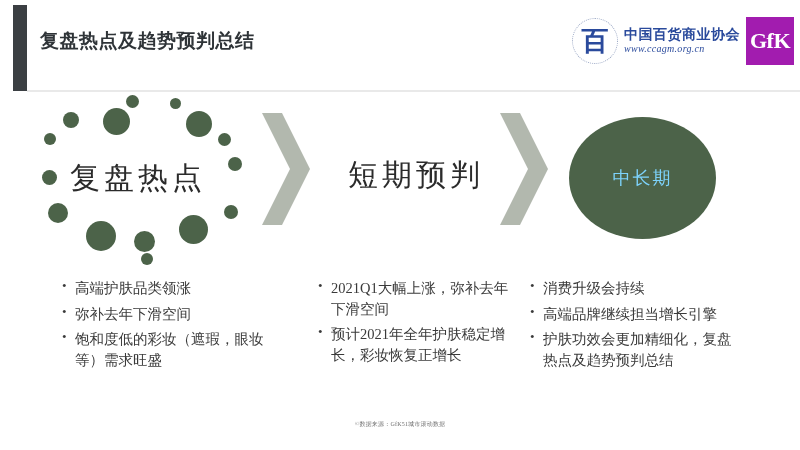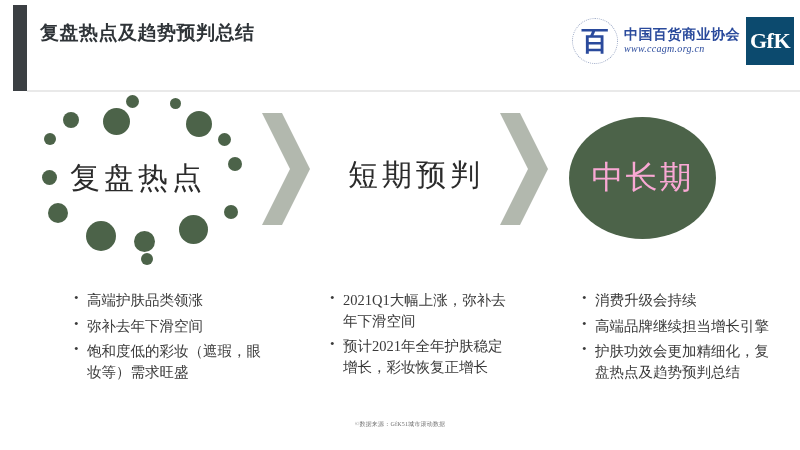--- a/index.html
+++ b/index.html
@@ -23,21 +23,21 @@
     position: absolute;
     left: 13px;
     top: 5px;
     width: 14px;
     height: 86px;
     background: #3b3f43;
   }
   #page-title {
     position: absolute;
     left: 40px;
-    top: 20px;
+    top: 28px;
     font-family: "Liberation Sans", sans-serif;
     font-weight: bold;
     font-size: 19px;
     letter-spacing: 0.5px;
     color: #2f3438;
     white-space: nowrap;
   }
   #header-rule {
     position: absolute;
     left: 27px;
@@ -99,21 +99,21 @@
     font-style: italic;
     font-weight: normal;
     font-size: 10px;
     color: #2a4a9c;
     letter-spacing: 0.3px;
     white-space: nowrap;
   }
   .gfk-box {
     width: 48px;
     height: 48px;
-    background: #0c4a6e;
+    background: #a21caf;
     display: flex;
     align-items: center;
     justify-content: center;
     flex: 0 0 auto;
   }
   .gfk-box span {
     font-family: "Liberation Serif", serif;
     font-weight: bold;
     font-size: 22px;
     color: #ffffff;
@@ -183,44 +183,44 @@
     border-radius: 50%;
     background: #4c6349;
     display: flex;
     flex-direction: column;
     align-items: center;
     justify-content: center;
     gap: 2px;
   }
   #phase3-circle .line {
     font-family: "Liberation Serif", serif;
-    font-size: 32px;
-    color: #f9a8d4;
+    font-size: 18px;
+    color: #7dd3fc;
     letter-spacing: 2px;
     white-space: nowrap;
   }
 
   
   #columns {
     position: absolute;
     left: 0;
     top: 278px;
     width: 800px;
     height: 125px;
   }
   .bullet-col {
     position: absolute;
     top: 0;
   }
   #col1 { left: 62px; width: 215px; }
   #col2 { left: 318px; width: 200px; }
-  #col3 { left: 570px; width: 215px; }
+  #col3 { left: 530px; width: 215px; }
 
   .bullet-col ul {
-    margin: 12px;
+    margin: 0;
     padding: 0;
     list-style: none;
   }
   .bullet-col li {
     position: relative;
     padding-left: 13px;
     margin-bottom: 5px;
     font-family: "Liberation Serif", serif;
     font-size: 14.5px;
     line-height: 1.42;

